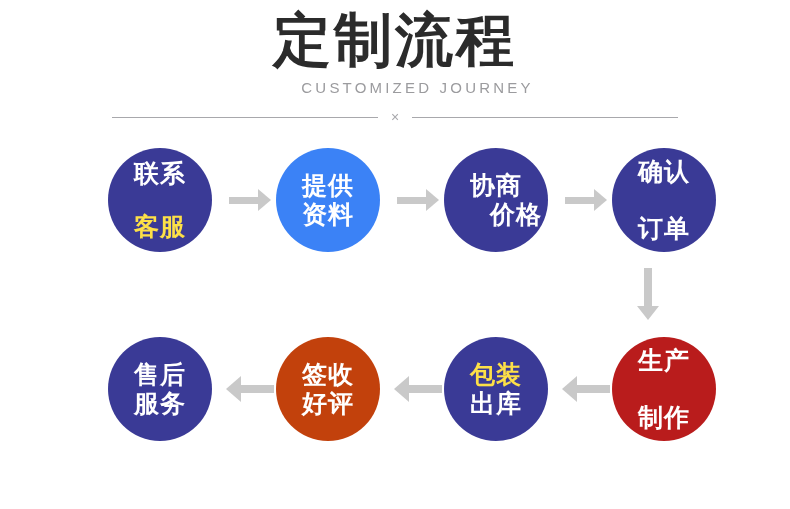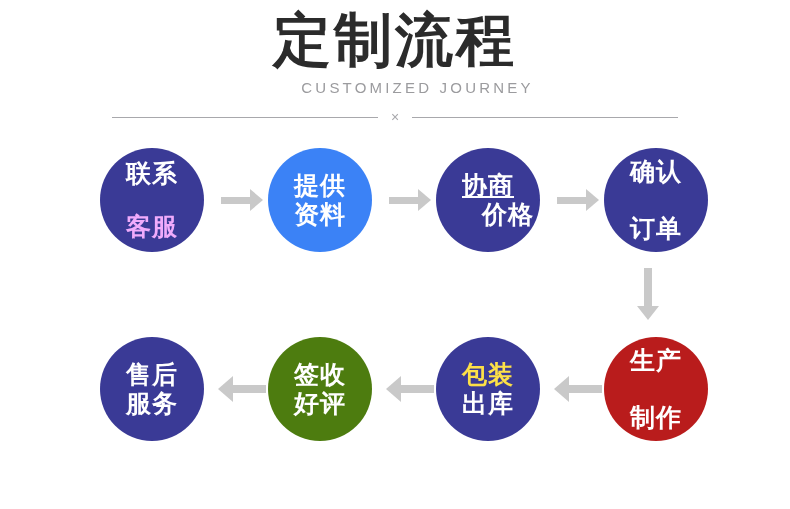--- a/index.html
+++ b/index.html
@@ -73,21 +73,21 @@
     text-align: center;
     font-size: 14px;
     line-height: 14px;
     color: #a8a8ac;
     font-family: "Liberation Sans", "DejaVu Sans", sans-serif;
   }
 
   
   .flow-row {
     position: absolute;
-    left: 8px;
+    left: 16px;
     width: 663px;
     height: 106px;
   }
   .flow-row.row-1 { top: 148px; }
   .flow-row.row-2 { top: 337px; }
 
   .node {
     position: absolute;
     top: 0;
     width: 104px;
@@ -197,40 +197,40 @@
   <div class="divider">
     <div class="rule"></div>
     <div class="x-mark">×</div>
     <div class="rule"></div>
   </div>
 
   <div class="flow-row row-1">
 
     <div class="node n0" style="background: rgb(58, 58, 150);">
       <span class="line" style="color: rgb(255, 255, 255);">联系</span>
-      <span class="line" style="color: #f0abfc; margin-top: 24px;">客服</span>
+      <span class="line" style="color: #fde047; margin-top: 24px;">客服</span>
     </div>
 
     <div class="arrow-h right a0">
       <div class="shaft"></div>
       <div class="head"></div>
     </div>
 
     <div class="node n1" style="background: #3b82f6;">
       <span class="line" style="color: rgb(255, 255, 255);">提供</span>
       <span class="line" style="color: rgb(255, 255, 255);">资料</span>
     </div>
 
     <div class="arrow-h right a1">
       <div class="shaft"></div>
       <div class="head"></div>
     </div>
 
     <div class="node n2" style="background: rgb(58, 58, 150);">
-      <span class="line" style="color: rgb(255, 255, 255); text-decoration: underline;">协商</span>
+      <span class="line" style="color: rgb(255, 255, 255);">协商</span>
       <span class="line" style="color: rgb(255, 255, 255); margin-left: 40px;">价格</span>
     </div>
 
     <div class="arrow-h right a2">
       <div class="shaft"></div>
       <div class="head"></div>
     </div>
 
     <div class="node n3" style="background: rgb(58, 58, 150);">
       <span class="line" style="color: rgb(255, 255, 255);">确认</span>
@@ -249,21 +249,21 @@
     <div class="node n0" style="background: rgb(58, 58, 150);">
       <span class="line" style="color: rgb(255, 255, 255);">售后</span>
       <span class="line" style="color: rgb(255, 255, 255);">服务</span>
     </div>
 
     <div class="arrow-h left a0">
       <div class="head"></div>
       <div class="shaft"></div>
     </div>
 
-    <div class="node n1" style="background: #4d7c0f;">
+    <div class="node n1" style="background: #c2410c;">
       <span class="line" style="color: rgb(255, 255, 255);">签收</span>
       <span class="line" style="color: rgb(255, 255, 255);">好评</span>
     </div>
 
     <div class="arrow-h left a1">
       <div class="head"></div>
       <div class="shaft"></div>
     </div>
 
     <div class="node n2" style="background: rgb(58, 58, 150);">

